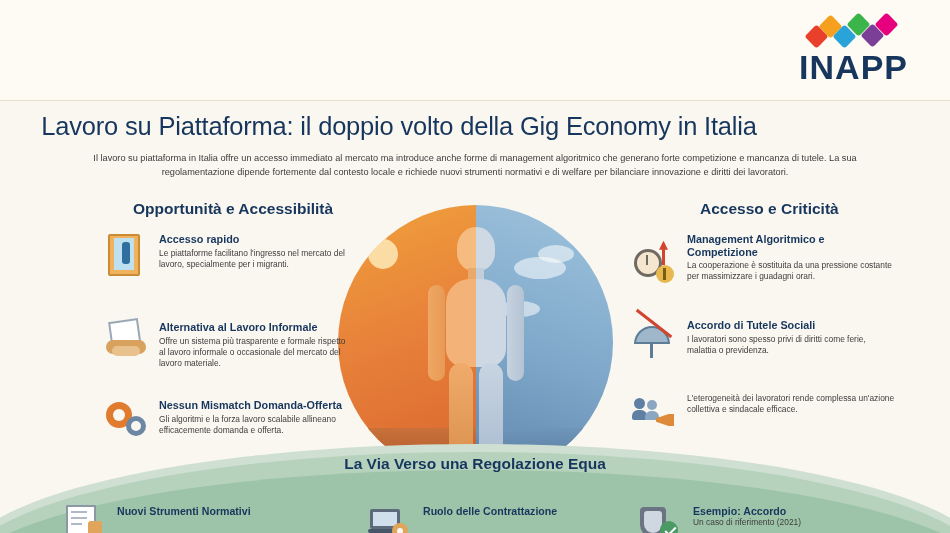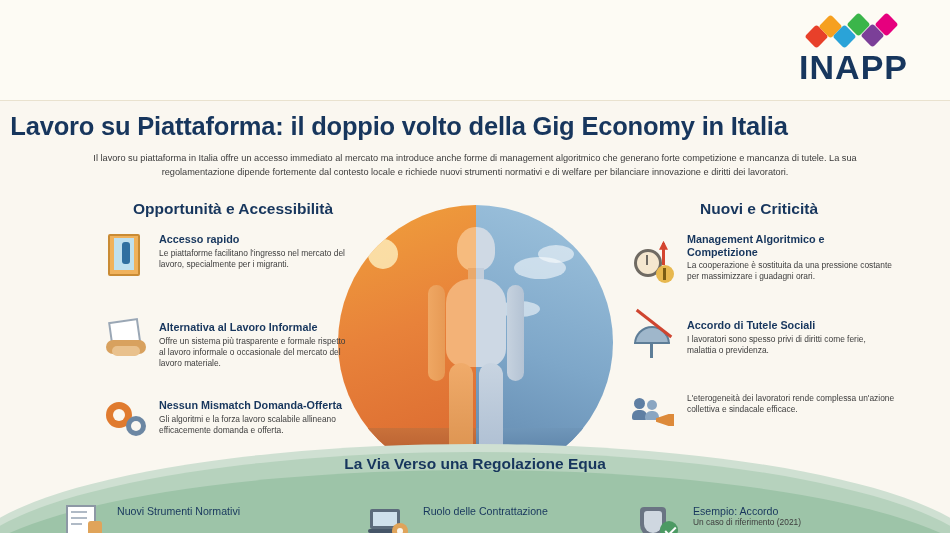--- a/index.html
+++ b/index.html
@@ -58,21 +58,21 @@
   }
 
   
   .title {
     position: absolute;
     top: 112px;
     left: 0;
     width: 798px;
     text-align: center;
     font-size: 25.5px;
-    font-weight: bold;
+    font-weight: normal;
     color: #17365d;
     letter-spacing: -0.2px;
   }
   .subtitle {
     position: absolute;
     top: 152px;
     left: 70px;
     width: 810px;
     text-align: center;
     font-size: 9.2px;
@@ -195,21 +195,21 @@
 
   .bottom-item {
     position: absolute;
     display: flex;
     gap: 9px;
     align-items: flex-start;
     top: 505px;
   }
   .bottom-item .h {
     font-size: 10.6px;
-    font-weight: normal;
+    font-weight: bold;
     color: #17365d;
     line-height: 12.4px;
   }
   .bottom-item .b {
     font-size: 8.4px;
     line-height: 11.2px;
     color: #3d3d3d;
   }
 
   
@@ -230,21 +230,21 @@
       <span class="dot" style="left:58px; top:13px; background:#7b3f98;"></span>
       <span class="dot" style="left:72px; top:2px; background:#e6007e;"></span>
     </div>
     <div class="logo-text">INAPP</div>
   </div>
 
   <div class="title">Lavoro su Piattaforma: il doppio volto della Gig Economy in Italia</div>
   <div class="subtitle">Il lavoro su piattaforma in Italia offre un accesso immediato al mercato ma introduce anche forme di management algoritmico che generano forte competizione e mancanza di tutele. La sua regolamentazione dipende fortemente dal contesto locale e richiede nuovi strumenti normativi e di welfare per bilanciare innovazione e diritti dei lavoratori.</div>
 
   <div class="col-head left">Opportunità e Accessibilità</div>
-  <div class="col-head right">Nuovi e Criticità</div>
+  <div class="col-head right">Accesso e Criticità</div>
 
   <div class="illus">
     <div class="circle">
       <div class="half-left"></div>
       <div class="half-right"></div>
       <div class="sun"></div>
       <div class="cloud" style="top:52px; left:176px; width:52px; height:22px;"></div>
       <div class="cloud" style="top:40px; left:200px; width:36px; height:18px;"></div>
       <div class="cloud" style="top:96px; left:160px; width:42px; height:16px;"></div>
 

